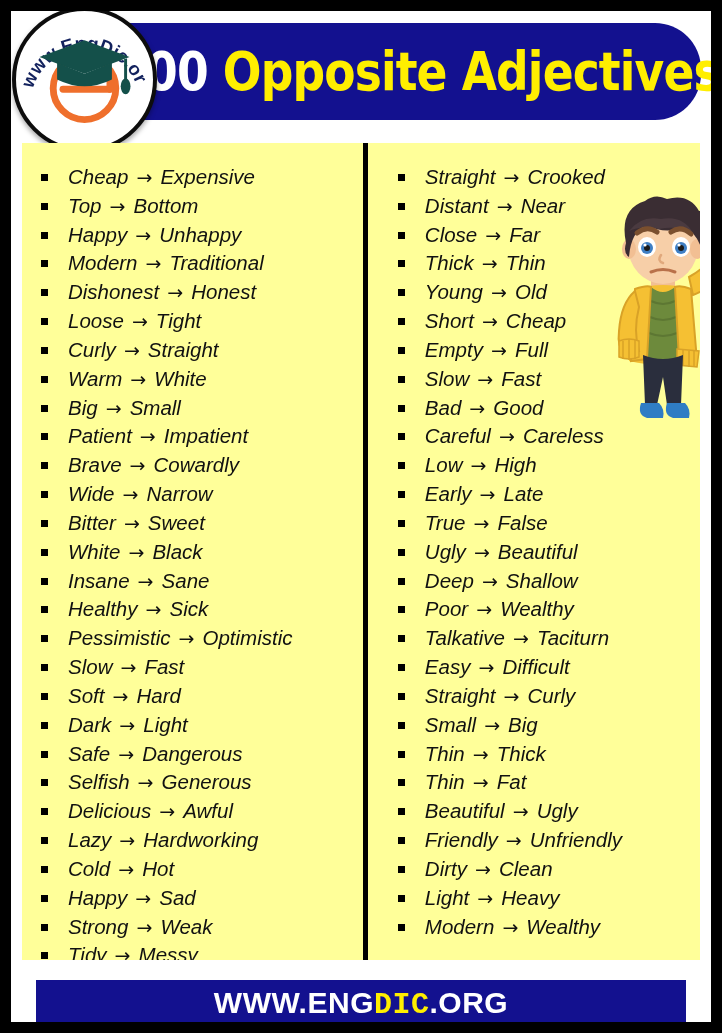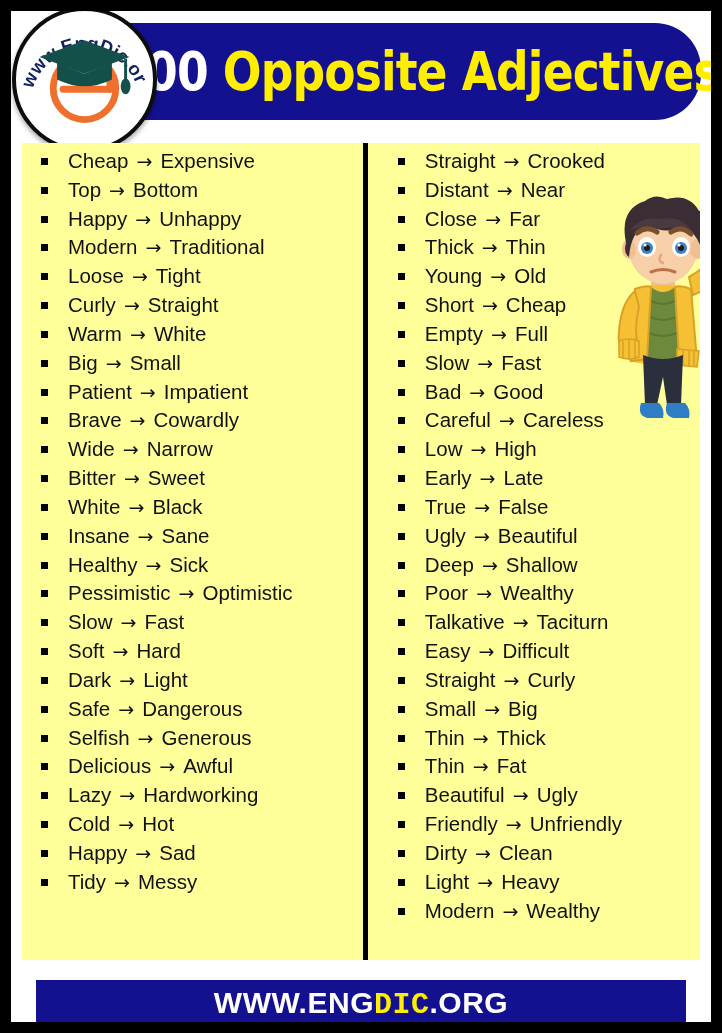--- a/index.html
+++ b/index.html
@@ -89,21 +89,22 @@
     width: 678px;
     height: 817px;
     background: #ffff99;
     display: flex;
     overflow: hidden;
   }
 
   .col {
     position: relative;
     box-sizing: border-box;
-    padding-top: 4px;
+    padding-top: 20px;
+    font-style: italic;
   }
   .col-left {
     width: 341px;
     padding-left: 17px;
   }
   .col-right {
     width: 337px;
     padding-left: 21px;
     margin-left: 24px;
   }
@@ -224,20 +225,21 @@
   </div>
 
   <div class="panel">
 
     <div class="col col-left">
       <ul class="pairs">
           <li><span class="bullet"></span><span>Cheap</span><span class="arrow"> → </span><span>Expensive</span></li>
           <li><span class="bullet"></span><span>Top</span><span class="arrow"> → </span><span>Bottom</span></li>
           <li><span class="bullet"></span><span>Happy</span><span class="arrow"> → </span><span>Unhappy</span></li>
           <li><span class="bullet"></span><span>Modern</span><span class="arrow"> → </span><span>Traditional</span></li>
+          <li><span class="bullet"></span><span>Dishonest</span><span class="arrow"> → </span><span>Honest</span></li>
           <li><span class="bullet"></span><span>Loose</span><span class="arrow"> → </span><span>Tight</span></li>
           <li><span class="bullet"></span><span>Curly</span><span class="arrow"> → </span><span>Straight</span></li>
           <li><span class="bullet"></span><span>Warm</span><span class="arrow"> → </span><span>White</span></li>
           <li><span class="bullet"></span><span>Big</span><span class="arrow"> → </span><span>Small</span></li>
           <li><span class="bullet"></span><span>Patient</span><span class="arrow"> → </span><span>Impatient</span></li>
           <li><span class="bullet"></span><span>Brave</span><span class="arrow"> → </span><span>Cowardly</span></li>
           <li><span class="bullet"></span><span>Wide</span><span class="arrow"> → </span><span>Narrow</span></li>
           <li><span class="bullet"></span><span>Bitter</span><span class="arrow"> → </span><span>Sweet</span></li>
           <li><span class="bullet"></span><span>White</span><span class="arrow"> → </span><span>Black</span></li>
           <li><span class="bullet"></span><span>Insane</span><span class="arrow"> → </span><span>Sane</span></li>
@@ -245,20 +247,21 @@
           <li><span class="bullet"></span><span>Pessimistic</span><span class="arrow"> → </span><span>Optimistic</span></li>
           <li><span class="bullet"></span><span>Slow</span><span class="arrow"> → </span><span>Fast</span></li>
           <li><span class="bullet"></span><span>Soft</span><span class="arrow"> → </span><span>Hard</span></li>
           <li><span class="bullet"></span><span>Dark</span><span class="arrow"> → </span><span>Light</span></li>
           <li><span class="bullet"></span><span>Safe</span><span class="arrow"> → </span><span>Dangerous</span></li>
           <li><span class="bullet"></span><span>Selfish</span><span class="arrow"> → </span><span>Generous</span></li>
           <li><span class="bullet"></span><span>Delicious</span><span class="arrow"> → </span><span>Awful</span></li>
           <li><span class="bullet"></span><span>Lazy</span><span class="arrow"> → </span><span>Hardworking</span></li>
           <li><span class="bullet"></span><span>Cold</span><span class="arrow"> → </span><span>Hot</span></li>
           <li><span class="bullet"></span><span>Happy</span><span class="arrow"> → </span><span>Sad</span></li>
+          <li><span class="bullet"></span><span>Strong</span><span class="arrow"> → </span><span>Weak</span></li>
           <li><span class="bullet"></span><span>Tidy</span><span class="arrow"> → </span><span>Messy</span></li>
         </ul>
     </div>
 
     <div class="divider"></div>
 
     <div class="col col-right">
       <ul class="pairs">
           <li><span class="bullet"></span><span>Straight</span><span class="arrow"> → </span><span>Crooked</span></li>
           <li><span class="bullet"></span><span>Distant</span><span class="arrow"> → </span><span>Near</span></li>

